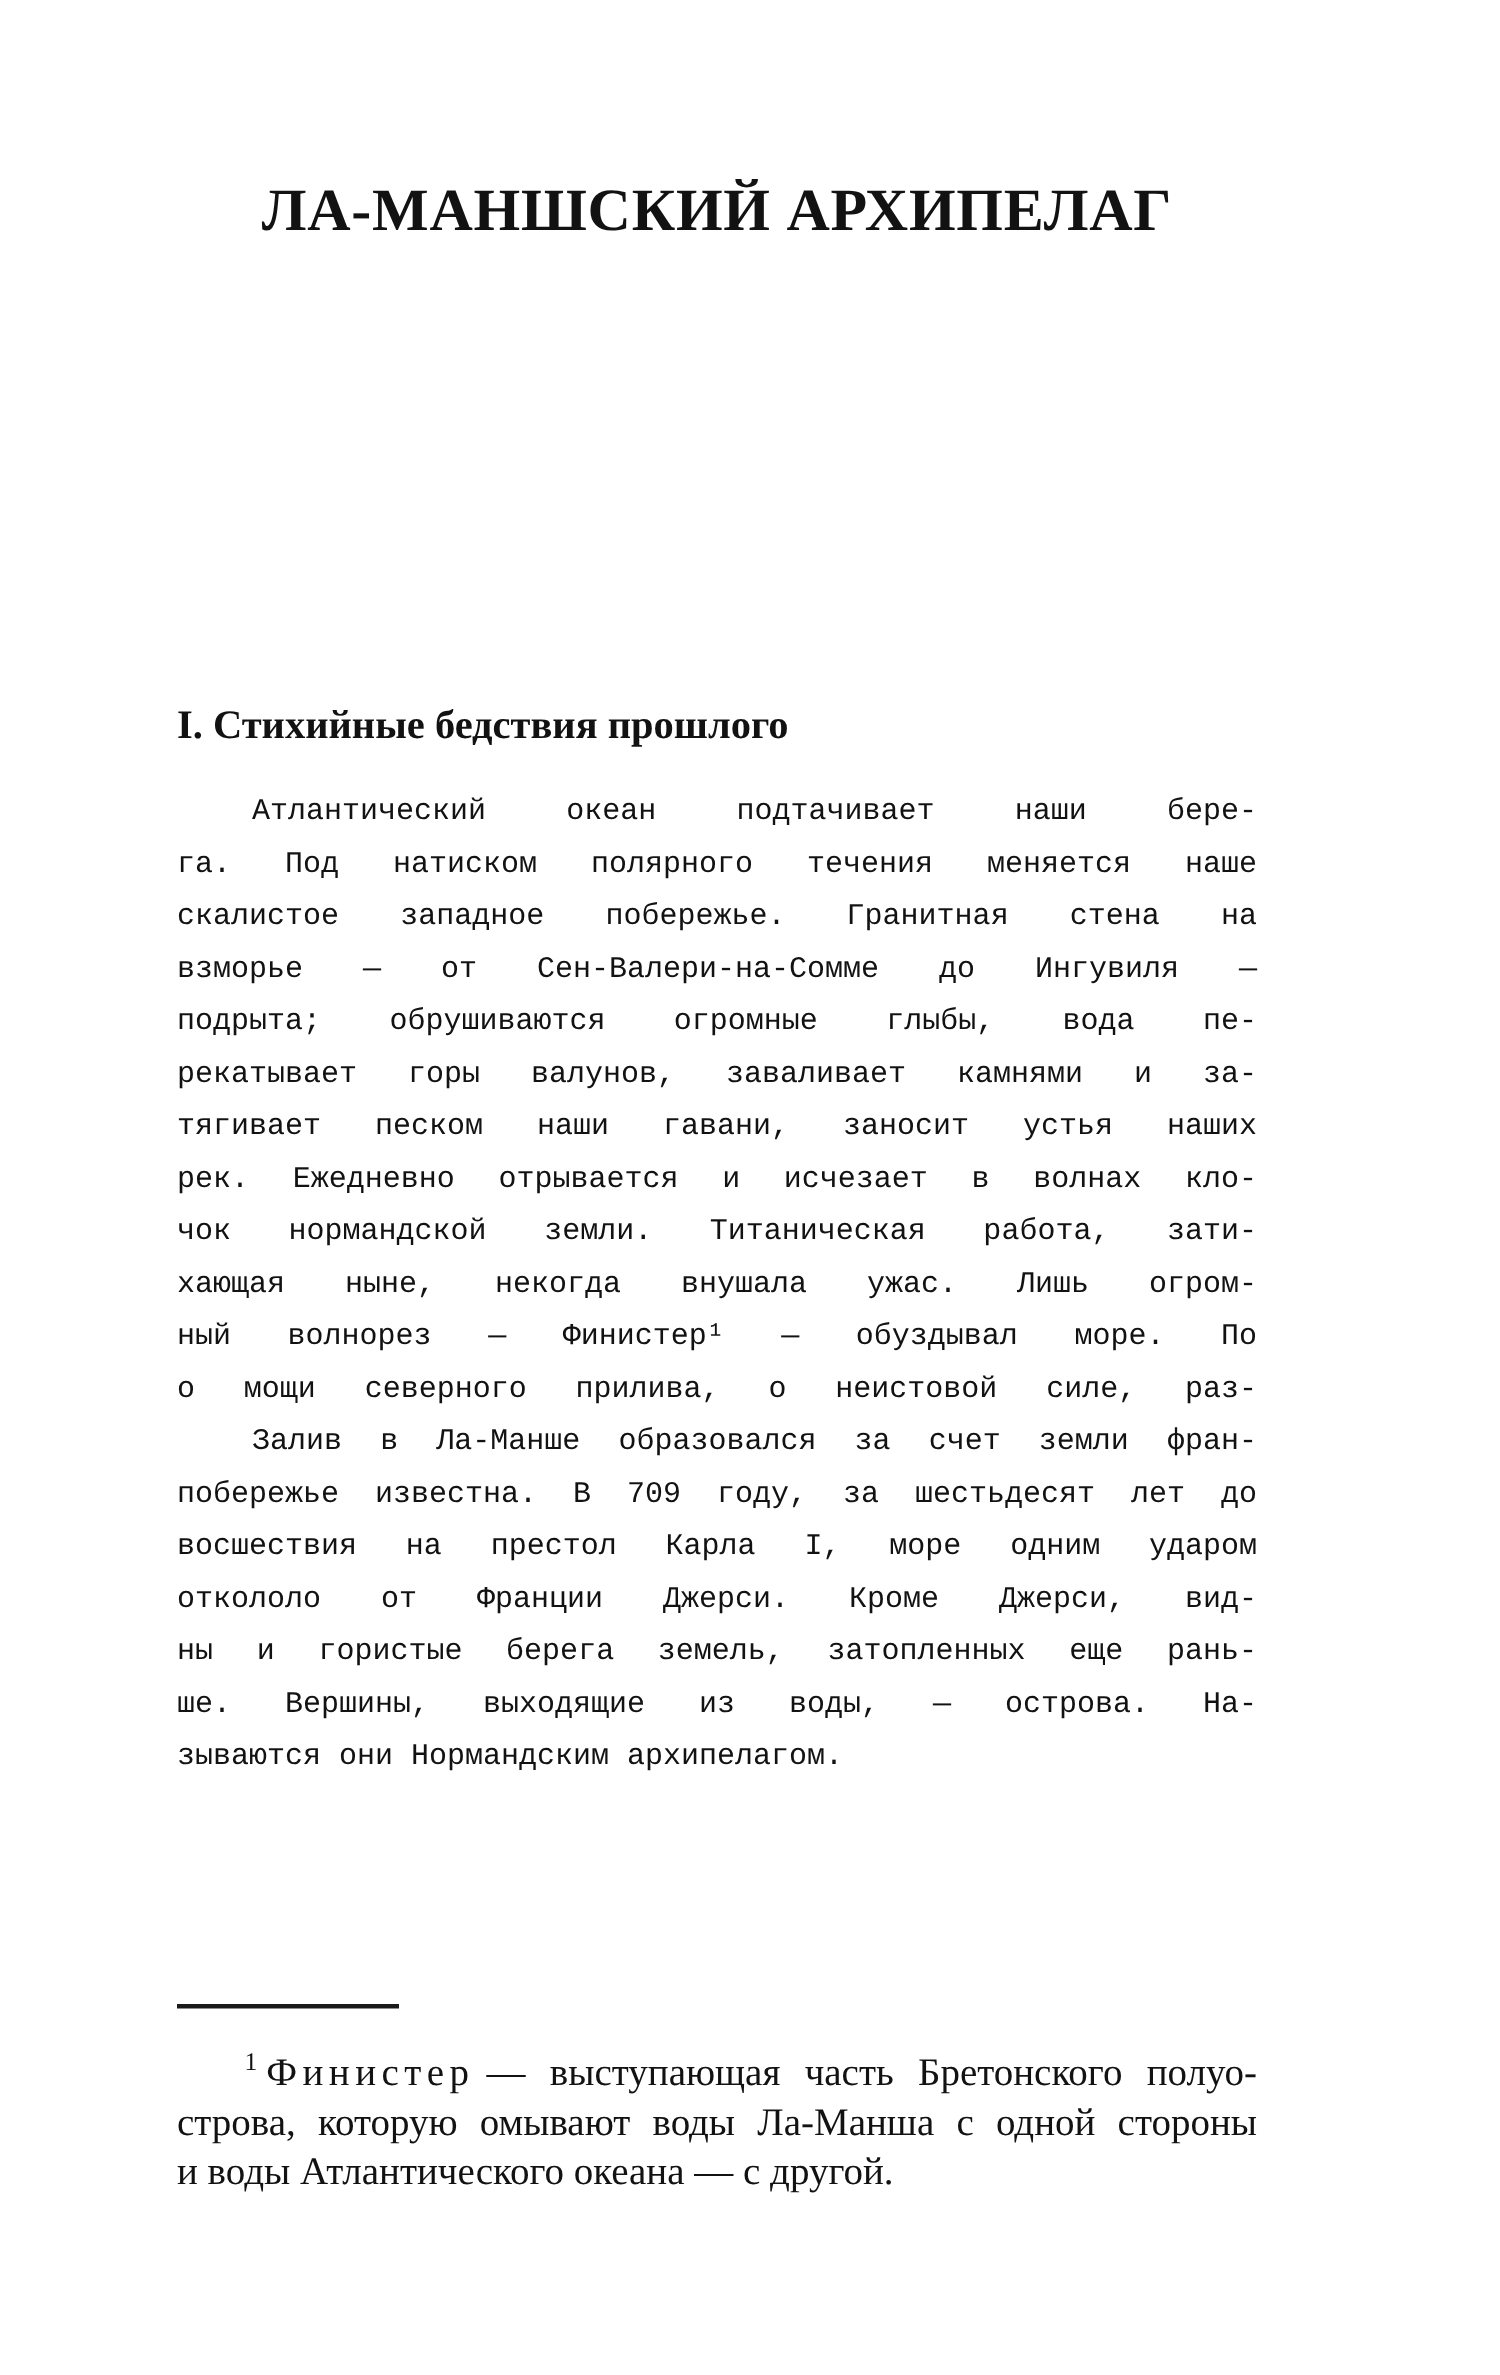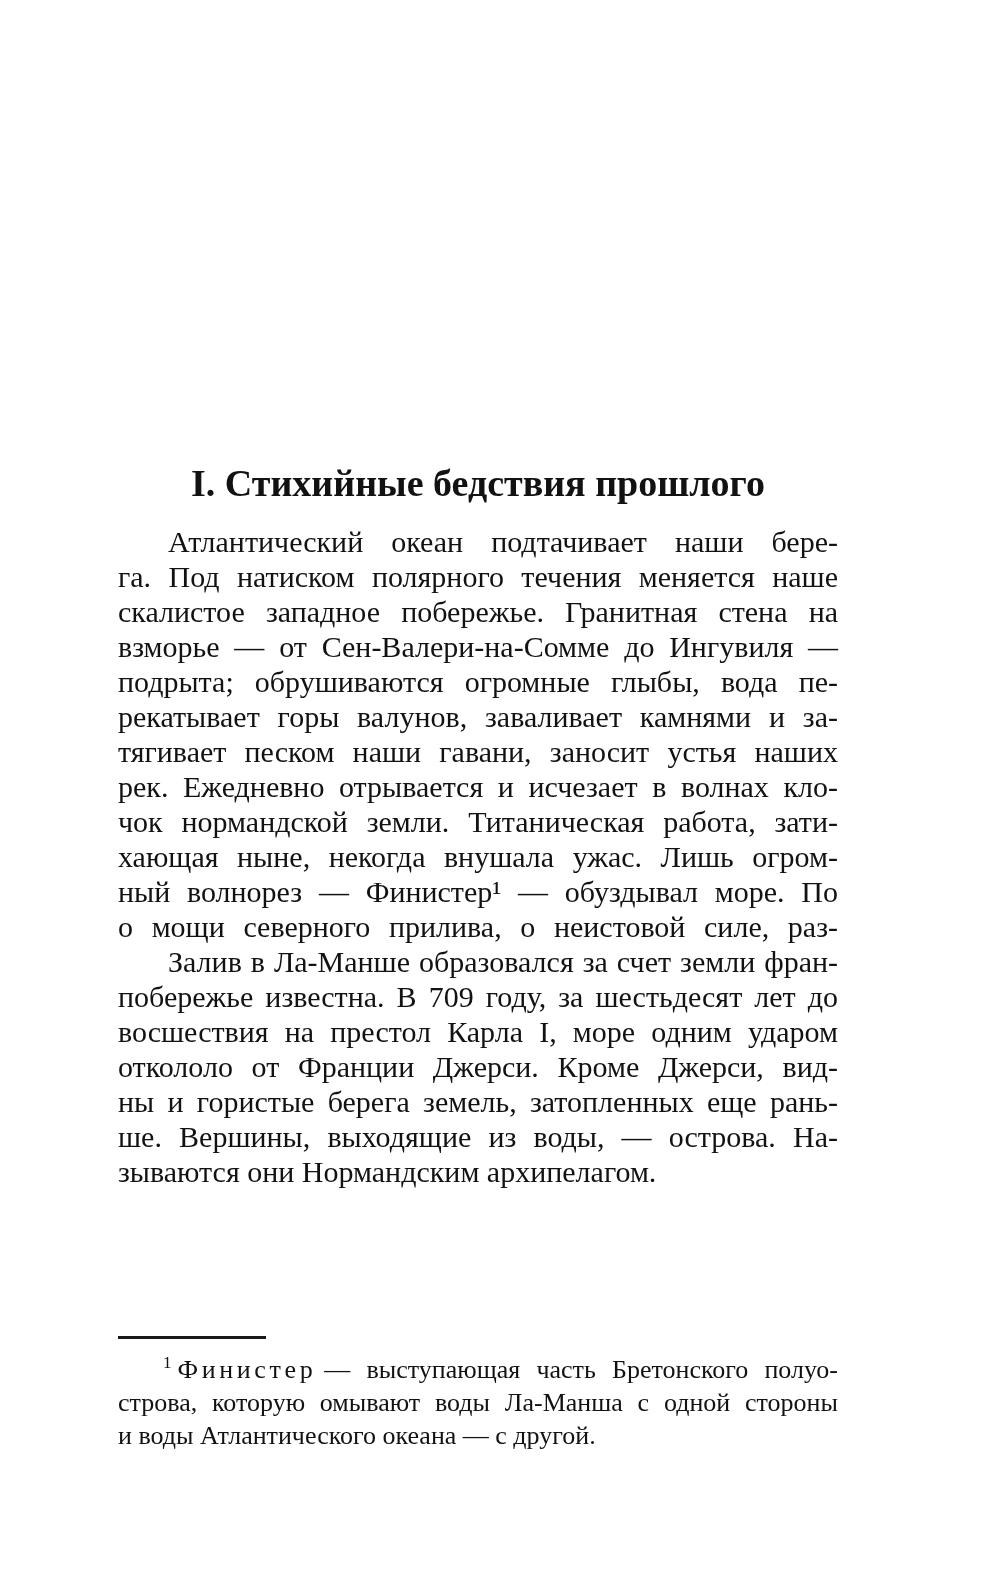--- a/index.html
+++ b/index.html
@@ -27,52 +27,53 @@
     line-height: 48px;
     font-weight: bold;
     letter-spacing: 0.5px;
   }
   .heading {
     position: absolute;
     top: 462px;
     left: 118px;
     width: 720px;
     margin: 0;
-    text-align: center;
-    font-size: 38px;
+    text-align: left;
+    font-size: 27px;
     line-height: 42px;
     font-weight: bold;
   }
   .body-text {
     position: absolute;
     top: 524px;
     left: 118px;
     width: 720px;
   }
   .line {
-    font-size: 30px;
+    font-size: 20px;
     line-height: 35px;
     height: 35px;
     text-align: justify;
     text-align-last: justify;
+    font-family: Liberation Mono, monospace;
   }
   .line.first { text-indent: 50px; }
   .line.last  { text-align-last: left; }
   .footnote {
     position: absolute;
     top: 1336px;
     left: 118px;
     width: 720px;
   }
   .fn-rule {
     width: 148px;
     height: 3px;
     background: #1a1a1a;
   }
-  .fn-lines { margin-top: 14px; }
+  .fn-lines { margin-top: 26px; }
   .fline {
     font-size: 26px;
     line-height: 33px;
     text-align: justify;
     text-align-last: justify;
   }
   .fline.first { text-indent: 45px; }
   .fline.last  { text-align-last: left; }
   .fn-mark {
     font-size: 17px;
@@ -80,20 +81,21 @@
     vertical-align: super;
     margin-right: 6px;
   }
   .fn-term { letter-spacing: 0.14em; margin-right: 8px; }
 </style>
 </head>
 <body>
 
 <div class="page">
 
+  <h1 class="title">ЛА-МАНШСКИЙ АРХИПЕЛАГ</h1>
 
   <h2 class="heading">I. Стихийные бедствия прошлого</h2>
 
   <div class="body-text" id="body-text">
       <div class="line first">Атлантический океан подтачивает наши бере-</div>
       <div class="line">га. Под натиском полярного течения меняется наше</div>
       <div class="line">скалистое западное побережье. Гранитная стена на</div>
       <div class="line">взморье — от Сен-Валери-на-Сомме до Ингувиля —</div>
       <div class="line">подрыта; обрушиваются огромные глыбы, вода пе-</div>
       <div class="line">рекатывает горы валунов, заваливает камнями и за-</div>

